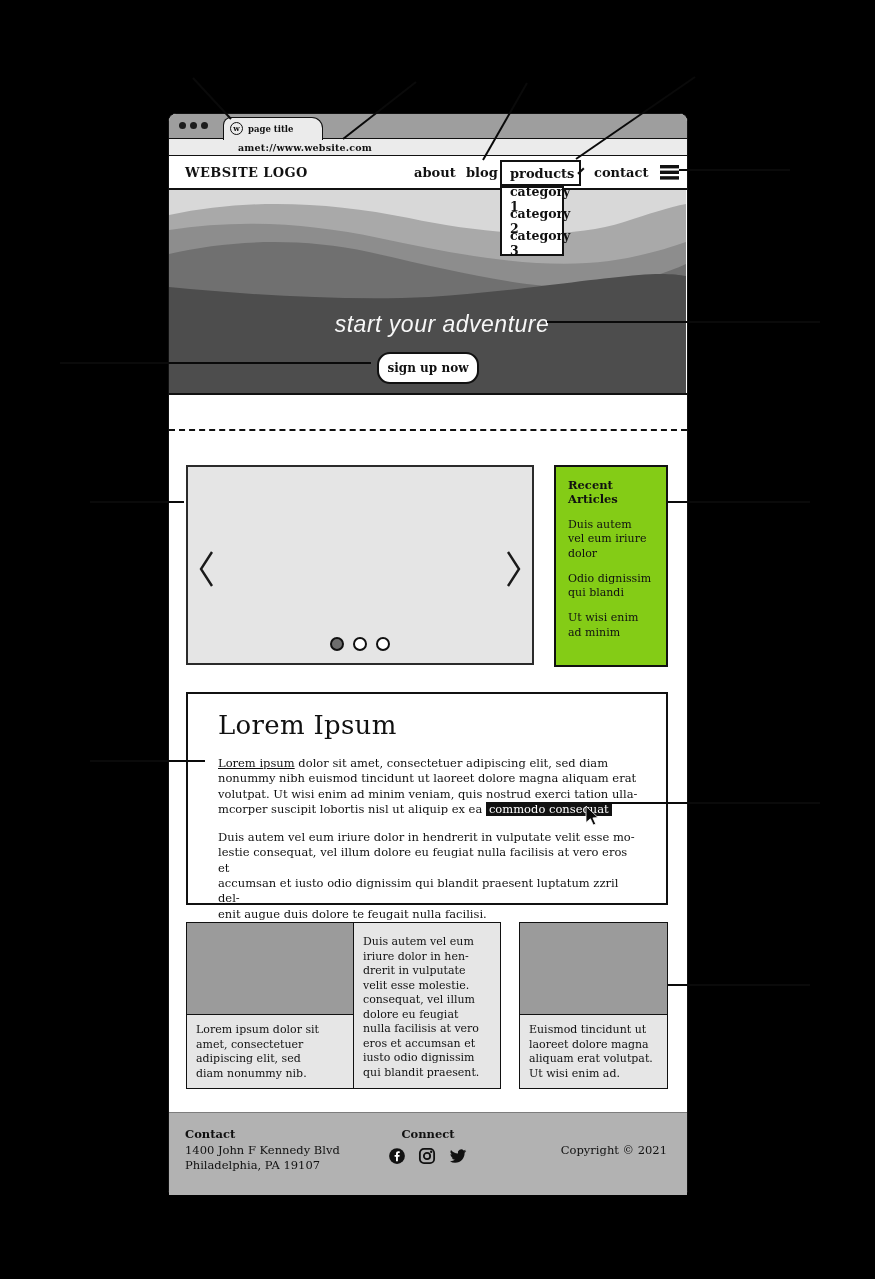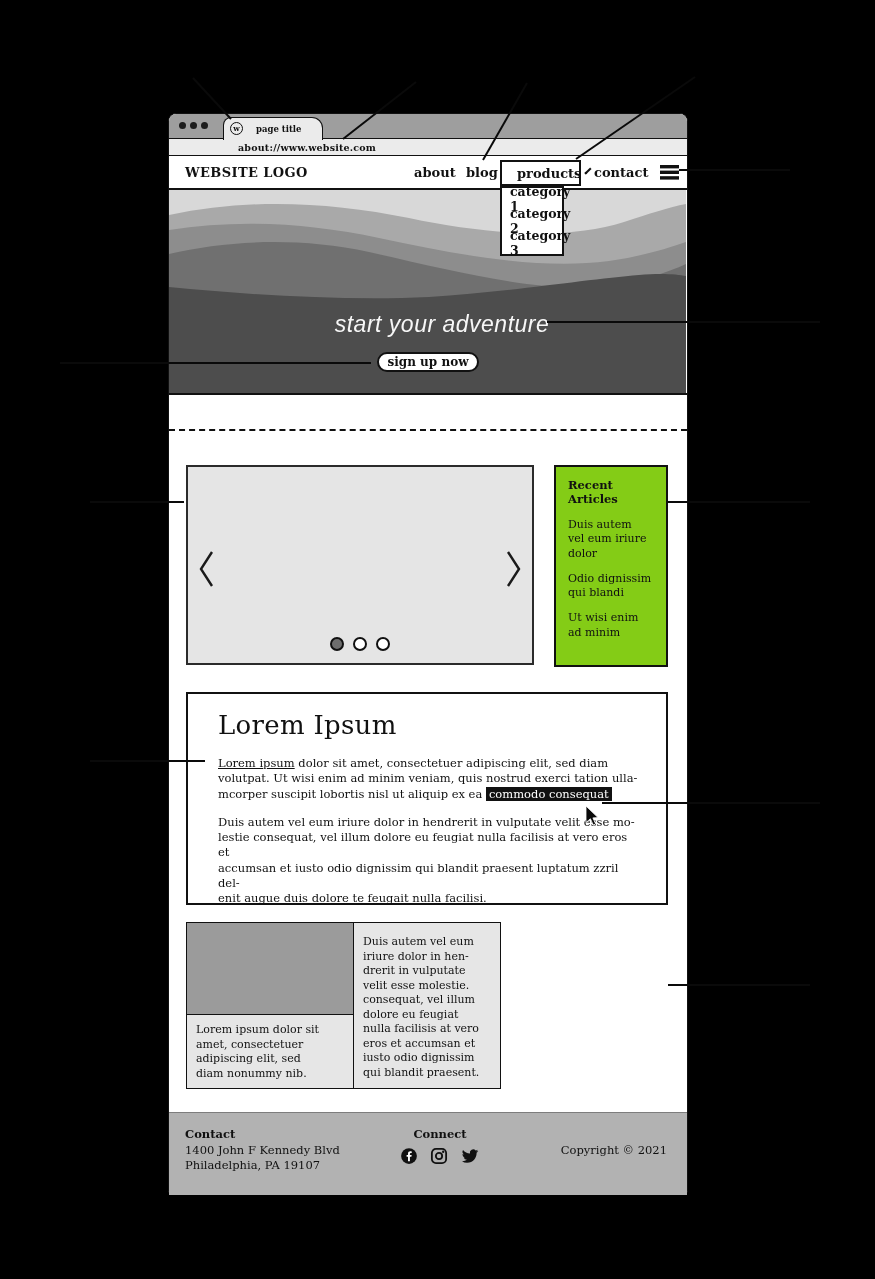--- a/index.html
+++ b/index.html
@@ -10,46 +10,46 @@
           border:1.5px solid #111;border-radius:8px 8px 2px 2px;box-sizing:border-box;}
   .chrome{position:relative;height:24px;background:#9e9e9e;border-radius:7px 7px 0 0;
           border-bottom:1.5px solid #111;}
   .traffic{position:absolute;top:8px;left:10px;display:flex;gap:4px;}
   .traffic span{width:7px;height:7px;border-radius:50%;background:#1c1c1c;}
   .tab{position:absolute;left:54px;top:3px;width:100px;height:22.5px;background:#ebebeb;
        border:1.5px solid #111;border-bottom:none;border-radius:8px 11px 0 0;
        display:flex;align-items:center;gap:5px;padding-left:6px;box-sizing:border-box;z-index:2;}
   .favicon{width:13px;height:13px;border:1.5px solid #111;border-radius:50%;background:#ebebeb;
            font-size:7.5px;font-weight:bold;display:flex;align-items:center;justify-content:center;box-sizing:border-box;}
-  .tab-title{font-size:8.5px;font-weight:bold;white-space:nowrap;margin-left:8px;}
+  .tab-title{font-size:8.5px;font-weight:bold;white-space:nowrap;}
   .urlbar{height:17px;background:#ebebeb;border-bottom:1.5px solid #111;box-sizing:border-box;
           display:flex;align-items:center;padding-left:69px;}
   .url{font-size:9.5px;font-weight:bold;letter-spacing:.2px;}
   
   .nav{position:relative;height:34px;background:#fff;border-bottom:2px solid #111;box-sizing:border-box;z-index:30;}
   .logo{position:absolute;left:16px;top:0;height:32px;display:flex;align-items:center;
         font-size:13px;font-weight:bold;letter-spacing:.4px;text-align:right;}
   .navlink{position:absolute;top:0;height:32px;display:flex;align-items:center;
            font-size:13px;font-weight:bold;}
   .nl-about{left:245px;} .nl-blog{left:297px;} .nl-contact{left:425px;}
   .prodwrap{position:absolute;left:331px;top:4px;width:81px;}
   .prodbox{height:26px;border:2px solid #111;background:#fff;box-sizing:border-box;
-           display:flex;align-items:center;padding-left:15px;gap:6px;font-size:13px;font-weight:bold;}
+           display:flex;align-items:center;padding-left:8px;gap:6px;font-size:13px;font-weight:bold;}
   .chev{width:6px;height:6px;border-right:2.5px solid #111;border-bottom:2.5px solid #111;
         transform:rotate(45deg);margin-top:-4px;}
   .dropdown{position:absolute;left:0;top:26px;width:64px;border:2px solid #111;background:#fff;
             box-sizing:border-box;}
   .dropdown .item{height:22px;display:flex;align-items:center;padding-left:8px;
                   font-size:12.5px;font-weight:bold;}
   
   .hero{position:relative;height:205px;border-bottom:2px solid #111;box-sizing:border-box;overflow:hidden;z-index:1;}
   .hero svg.waves{position:absolute;inset:0;}
   .headline{position:absolute;left:0;right:0;top:121px;text-align:center;color:#f7f7f7;
             font-family:"Liberation Sans",sans-serif;font-style:italic;font-size:23px;letter-spacing:.5px;margin-left:28px;}
-  .cta{position:absolute;left:50%;transform:translateX(-50%);top:162px;width:102px;height:20px;
+  .cta{position:absolute;left:50%;transform:translateX(-50%);top:162px;width:102px;height:32px;
        background:#fff;border:2px solid #111;border-radius:13px;box-sizing:border-box;
        display:flex;align-items:center;justify-content:center;font-size:12px;font-weight:bold;}
   
   .content{position:relative;height:717px;background:#fff;}
   .divider{position:absolute;left:0;right:0;top:34px;border-top:2px dashed #111;}
   .carousel{position:absolute;left:17px;top:70px;width:348px;height:200px;background:#e5e5e5;
             border:2px solid #2b2b2b;box-sizing:border-box;}
   .car-arrow{position:absolute;top:82px;}
   .car-prev{left:10px;} .car-next{right:10px;}
   .dots{position:absolute;left:0;right:0;bottom:12px;display:flex;justify-content:center;gap:9px;}
@@ -70,21 +70,21 @@
   .card{position:absolute;top:0;height:167px;border:1.5px solid #111;box-sizing:border-box;background:#e6e6e6;}
   .card1{left:0;width:168px;} .card2{left:167px;width:148px;} .card3{left:333px;width:149px;}
   .card-img{height:92px;background:#9b9b9b;border-bottom:1.5px solid #111;box-sizing:border-box;}
   .card-text{padding:8px 8px 0 9px;font-size:11px;line-height:1.32;white-space:pre-line;}
   .card2 .card-text{padding-top:12px;}
   
   .footer{position:relative;height:83px;background:#b2b2b2;border-top:1.5px solid #7d7d7d;box-sizing:border-box;}
   .f-title{font-size:11.5px;font-weight:bold;}
   .f-contact{position:absolute;left:16px;top:14px;}
   .f-contact .addr{font-size:11.5px;line-height:1.28;white-space:pre-line;margin-top:2px;}
-  .f-connect{position:absolute;left:0;width:100%;top:14px;display:flex;flex-direction:column;align-items:center;padding-left:12px;}
+  .f-connect{position:absolute;left:0;width:100%;top:14px;display:flex;flex-direction:column;align-items:center;}
   .social{display:flex;gap:12px;margin-top:6px;align-items:center;}
   .f-copy{position:absolute;right:20px;top:30px;font-size:11.5px;}
   
   .callouts{position:absolute;inset:0;z-index:60;pointer-events:none;}
 </style>
 </head>
 <body>
 
 <div class="canvas">
 
@@ -95,21 +95,21 @@
         <span></span>
         <span></span>
         <span></span>
       </div>
       <div class="tab">
         <span class="favicon">w</span>
         <span class="tab-title">page title</span>
       </div>
     </div>
     <div class="urlbar">
-      <span class="url">about://www.website.com</span>
+      <span class="url">amet://www.website.com</span>
     </div>
 
     <div class="nav">
       <span class="logo">WEBSITE LOGO</span>
       <span class="navlink nl-about">about</span>
       <span class="navlink nl-blog">blog</span>
       <div class="prodwrap">
         <div class="prodbox">
           <span>products</span>
           <span class="chev"></span>
@@ -164,20 +164,21 @@
 dolor</div>
         <div class="recent-item">Odio dignissim
 qui blandi</div>
         <div class="recent-item">Ut wisi enim
 ad minim</div>
       </div>
 
       <div class="article">
         <h1>Lorem Ipsum</h1>
         <div class="pline"><span class="link">Lorem ipsum</span><span> dolor sit amet, consectetuer adipiscing elit, sed diam</span></div>
+        <div class="pline">nonummy nibh euismod tincidunt ut laoreet dolore magna aliquam erat</div>
         <div class="pline">volutpat. Ut wisi enim ad minim veniam, quis nostrud exerci tation ulla-</div>
         <div class="pline"><span>mcorper suscipit lobortis nisl ut aliquip ex ea </span><span class="hl">commodo consequat</span></div>
         <div class="pblock">Duis autem vel eum iriure dolor in hendrerit in vulputate velit esse mo-
 lestie consequat, vel illum dolore eu feugiat nulla facilisis at vero eros et
 accumsan et iusto odio dignissim qui blandit praesent luptatum zzril del-
 enit augue duis dolore te feugait nulla facilisi.</div>
       </div>
 
       <div class="cards">
         <div class="card card1">
@@ -191,20 +192,27 @@
           <div class="card-text">Duis autem vel eum
 iriure dolor in hen-
 drerit in vulputate
 velit esse molestie.
 consequat, vel illum
 dolore eu feugiat
 nulla facilisis at vero
 eros et accumsan et
 iusto odio dignissim
 qui blandit praesent.</div>
+        </div>
+        <div class="card card3">
+          <div class="card-img"></div>
+          <div class="card-text">Euismod tincidunt ut
+laoreet dolore magna
+aliquam erat volutpat.
+Ut wisi enim ad.</div>
         </div>
       </div>
     </div>
 
     <div class="footer">
       <div class="f-contact">
         <div class="f-title">Contact</div>
         <div class="addr">1400 John F Kennedy Blvd
 Philadelphia, PA 19107</div>
       </div>

